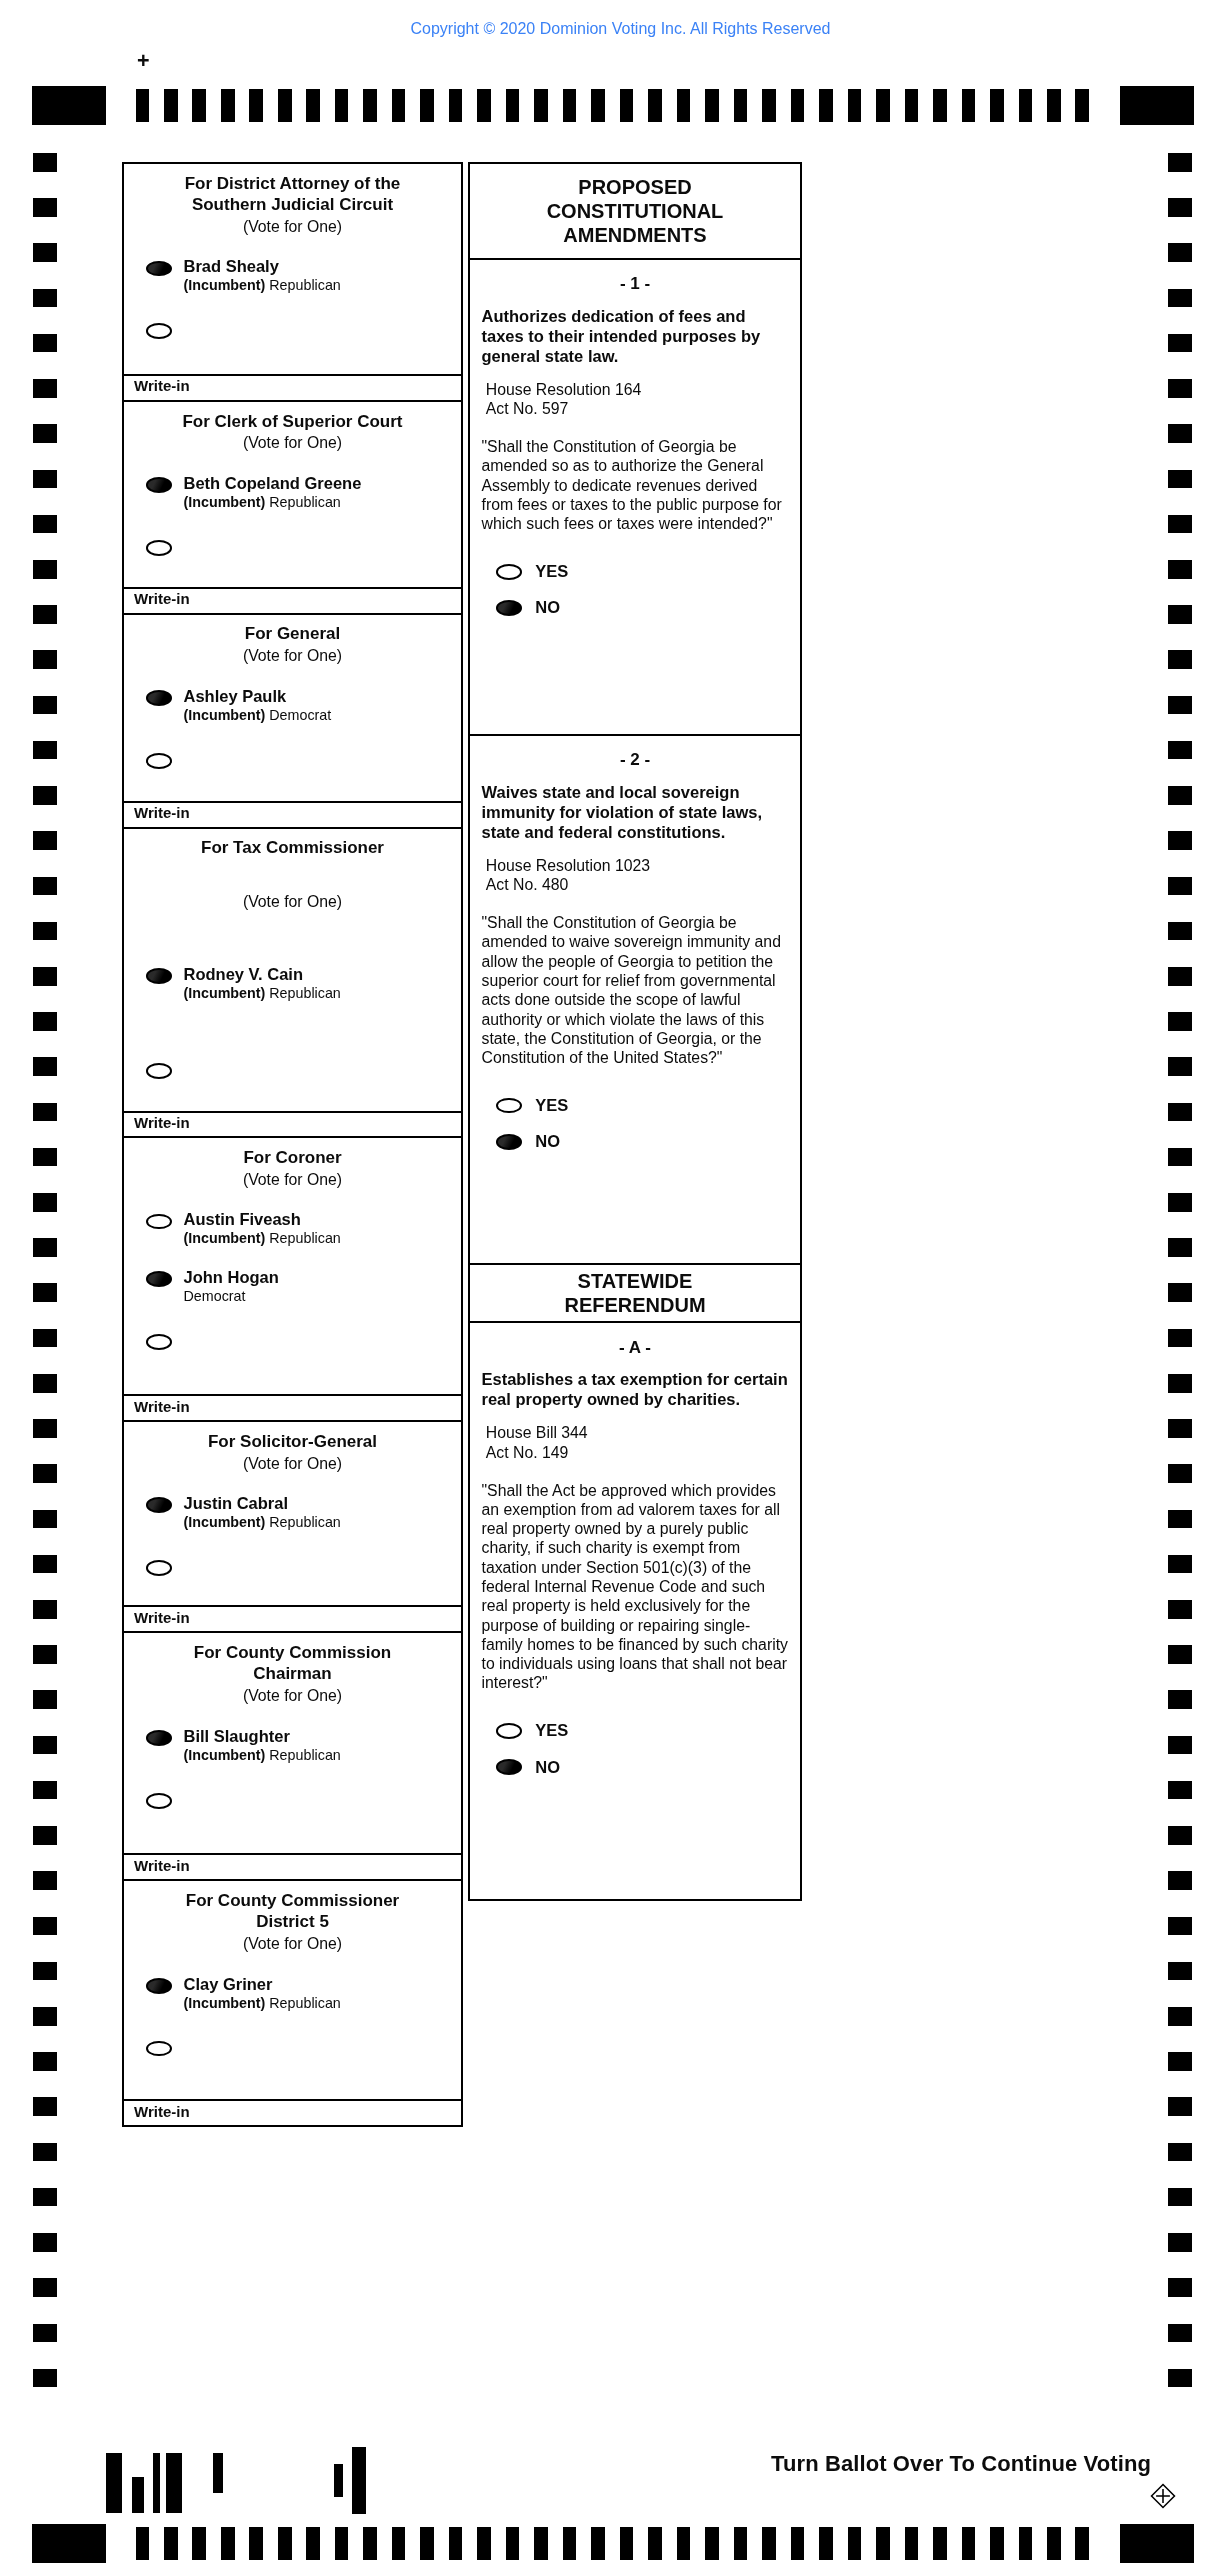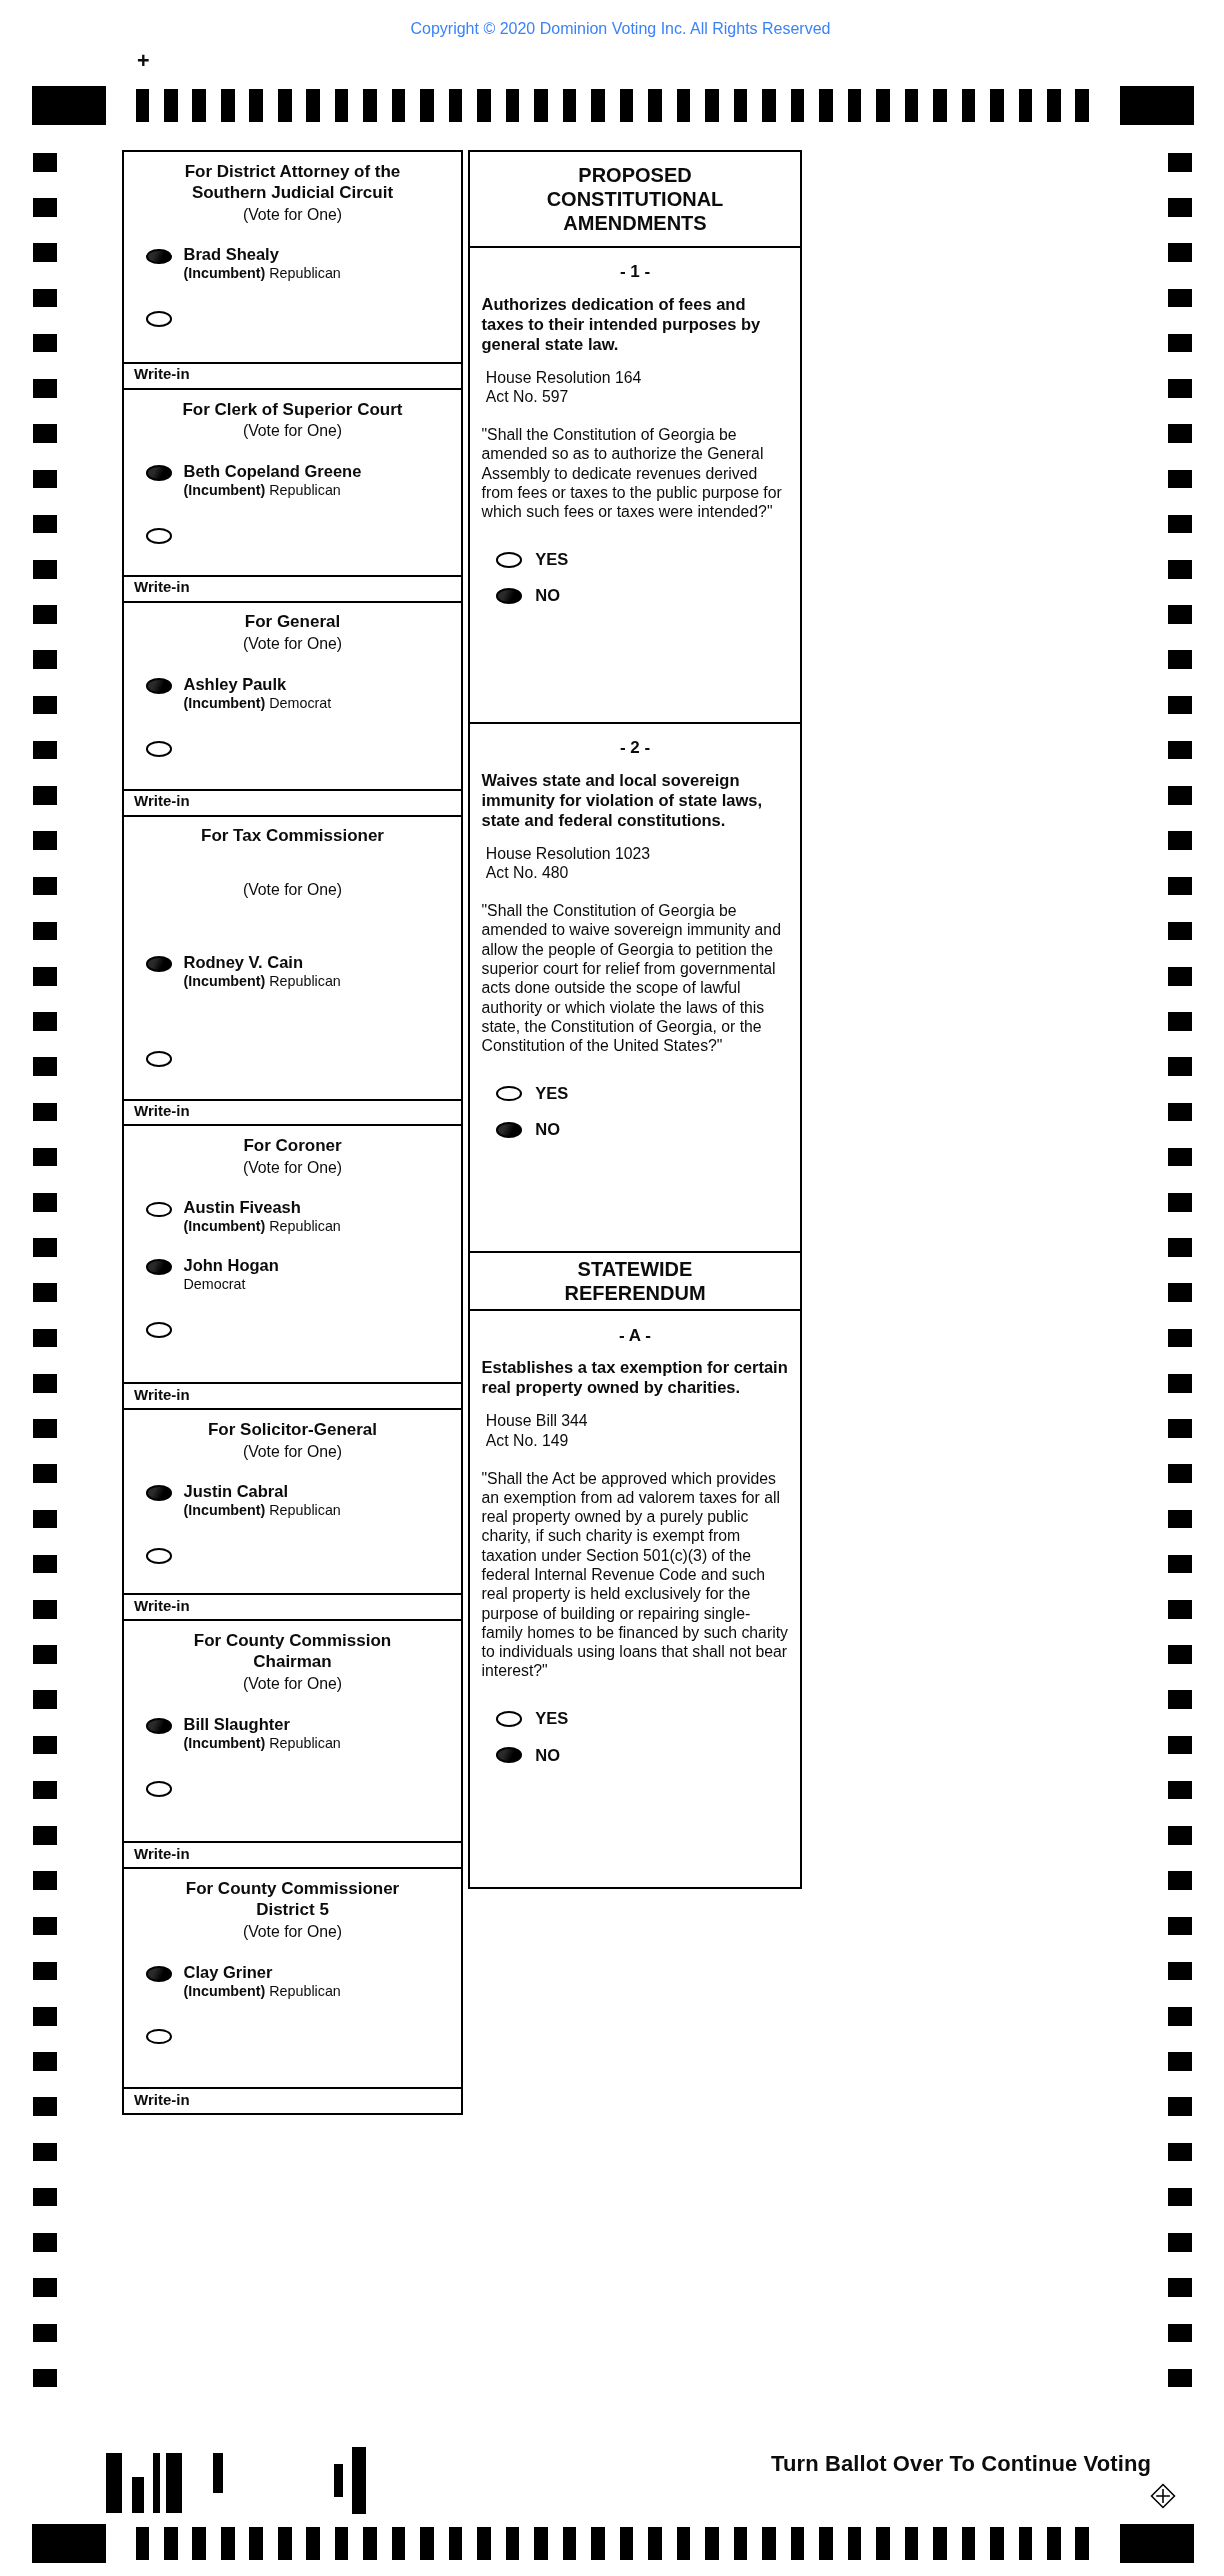--- a/index.html
+++ b/index.html
@@ -32,21 +32,21 @@
   #ballot-code { position:absolute; left:106px; top:2447px; width:301px; height:69px; }
   #ballot-code .cbar { position:absolute; background:#000; }
 
   
   .col { position:absolute; top:150px; }
   #col-left  { left:122px; width:341px; }
   #col-right { left:468px; width:334px; }
 
   .box { border:2.1px solid #000; background:#fff; margin-top:-2.1px;
          display:flex; flex-direction:column; }
-  .box:first-child { margin-top:0; }
+  .box:first-child { margin-top:12px; }
 
   
   .contest { padding-top:8.6px; }
   #col-left > .contest:nth-child(1){ min-height:240px; }
   #col-left > .contest:nth-child(2){ min-height:215px; }
   #col-left > .contest:nth-child(3){ min-height:216px; }
   #col-left > .contest:nth-child(4){ min-height:213px;gap:32px; }
   #col-left > .contest:nth-child(5){ min-height:286px; }
   #col-left > .contest:nth-child(6){ min-height:213px; }
   #col-left > .contest:nth-child(7){ min-height:250px; }

